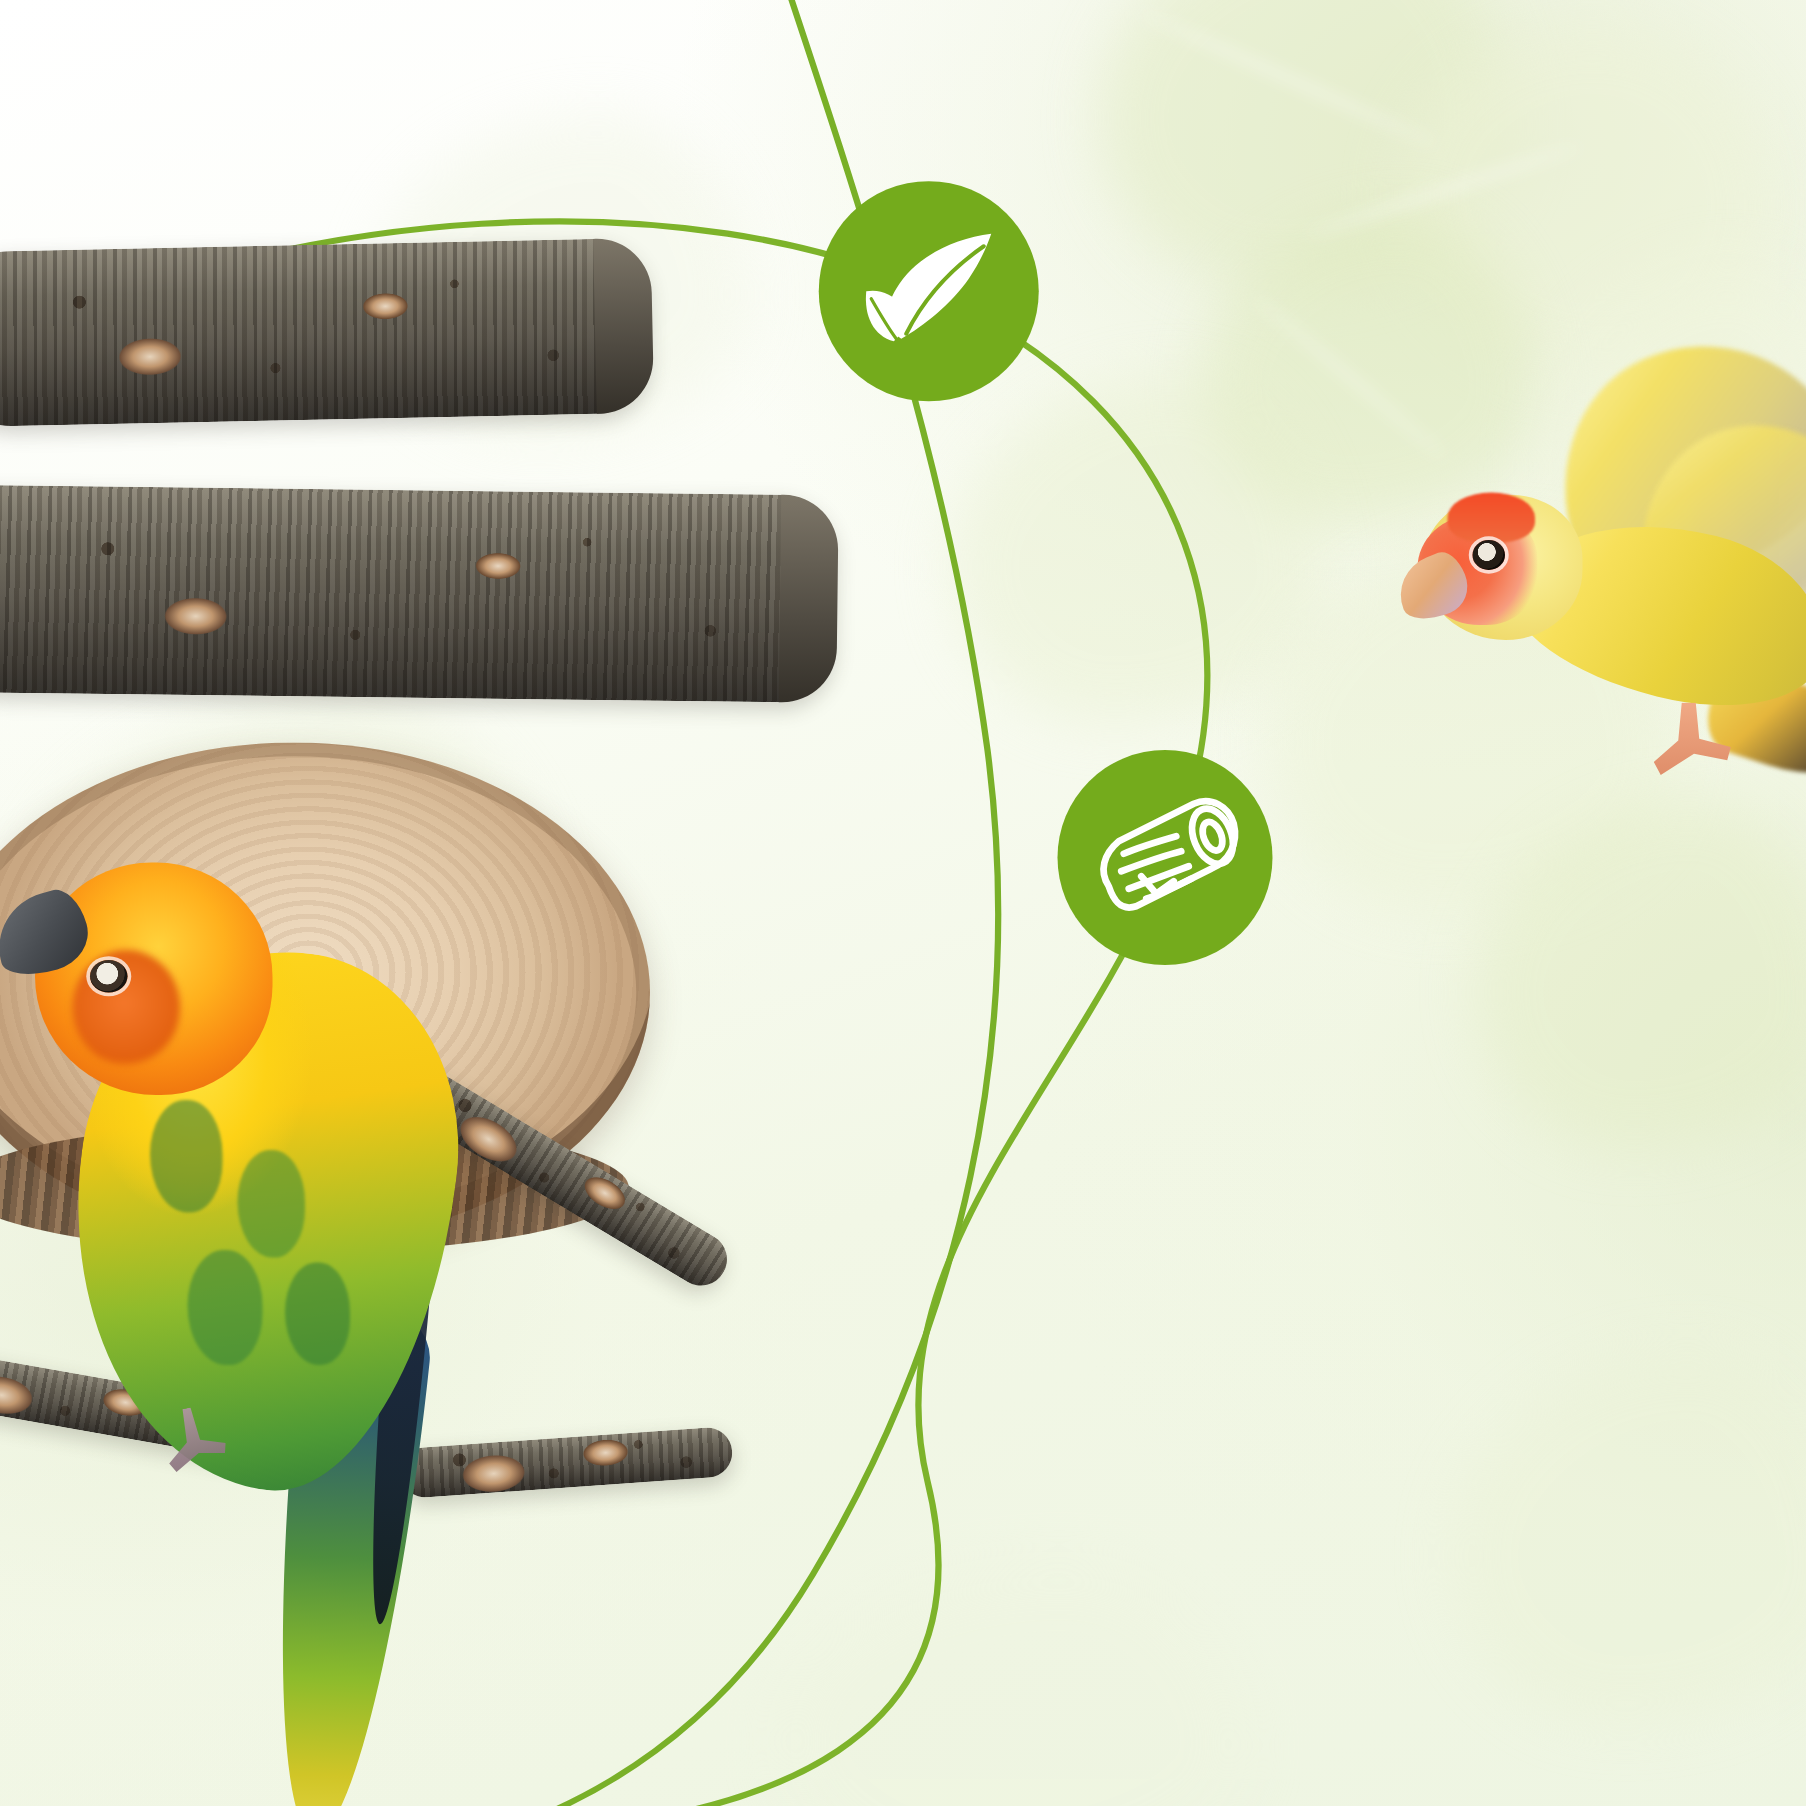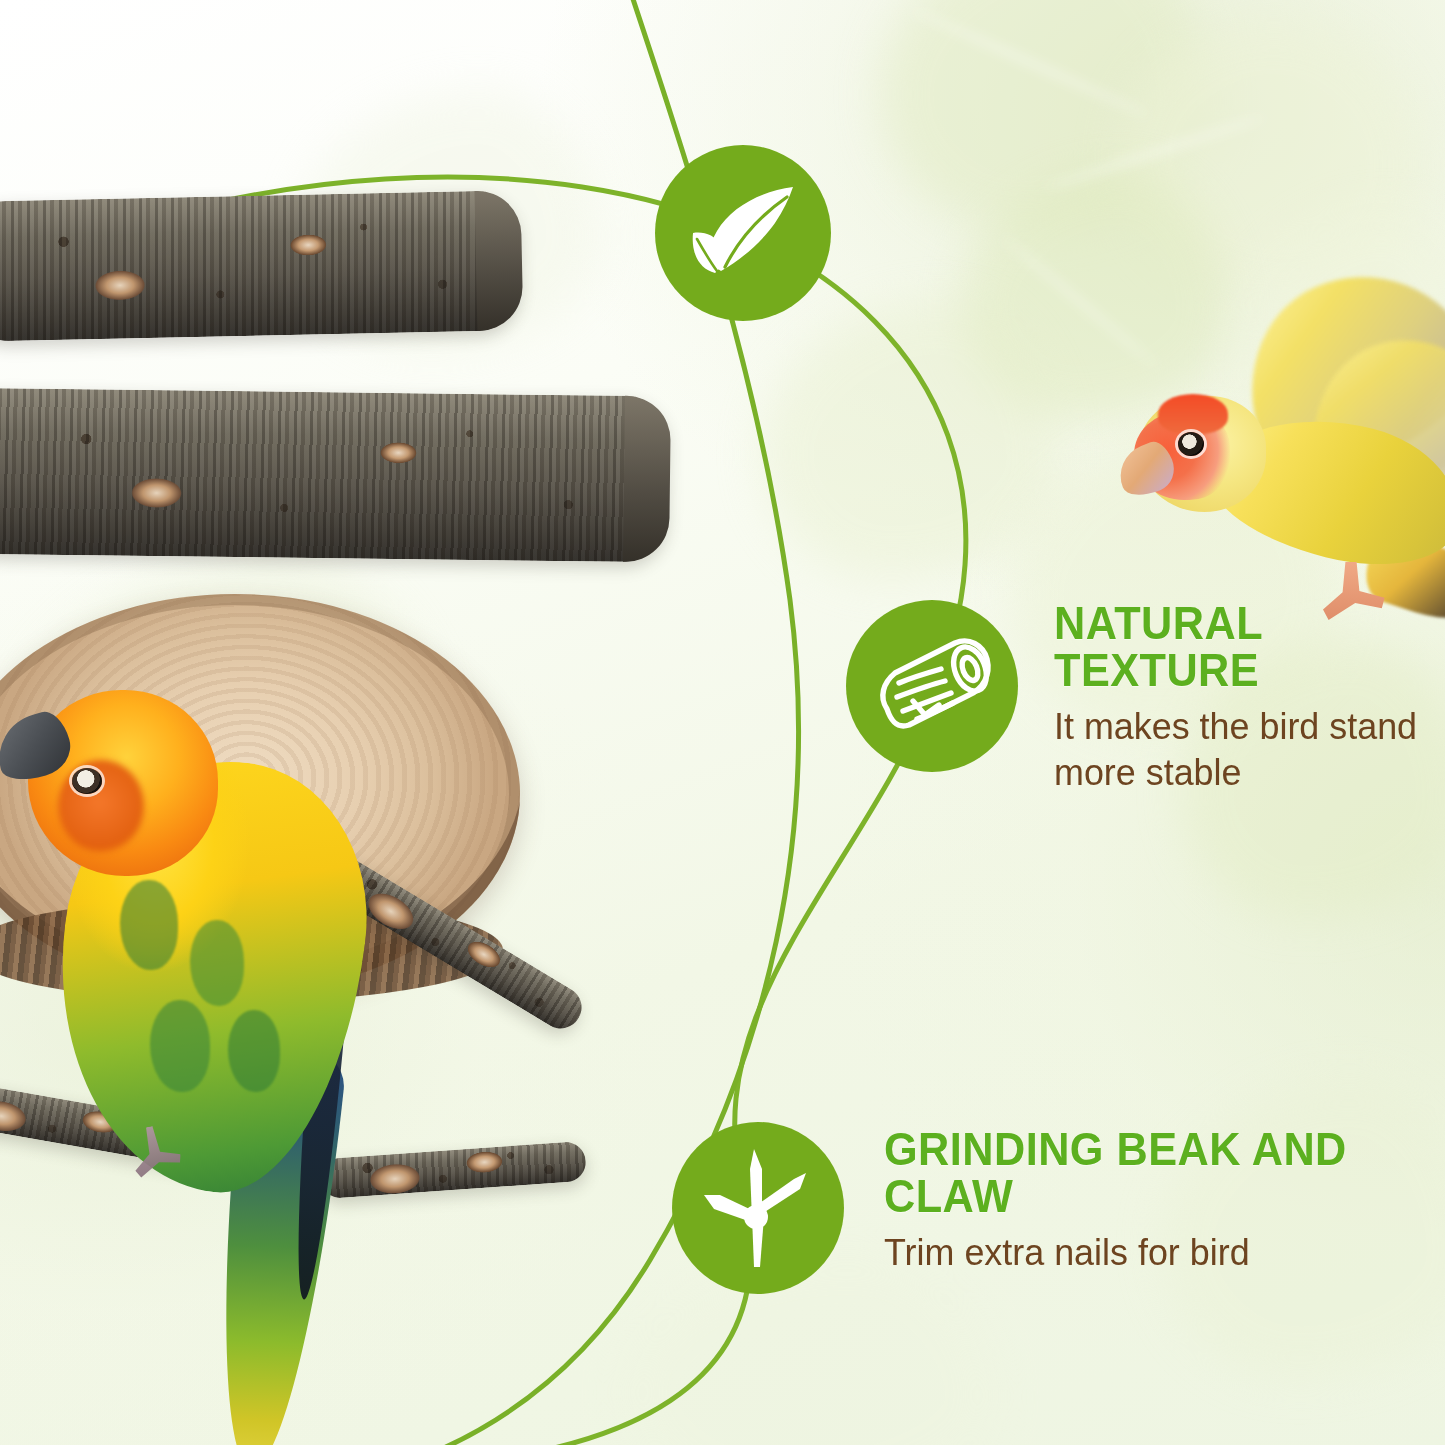--- a/index.html
+++ b/index.html
@@ -323,37 +323,16 @@
           <ellipse cx="101" cy="38" rx="15" ry="23" transform="rotate(-22 101 38)"></ellipse>
           <ellipse cx="101" cy="38" rx="7" ry="12" transform="rotate(-22 101 38)"></ellipse>
           <path d="M30 52 C 44 46 58 42 72 38"></path>
           <path d="M28 66 C 44 60 60 54 76 50"></path>
           <path d="M34 80 C 50 74 66 68 82 62"></path>
           <path d="M48 88 C 60 84 72 78 84 72"></path>
           <path d="M44 70 L 56 84 L 70 74"></path>
         </g>
       </svg>
     </div>
-    <div class="ftext" style="margin-left:36px; padding-top:0; width:400px;">
-      <h2 class="ftitle" style="font-size:46px; max-width:260px;">NATURAL TEXTURE</h2>
-      <p class="fdesc" style="font-size:37px; max-width:420px;">It makes the bird stand more stable</p>
-    </div>
-  </div>
-
-  <div class="feature" style="left:672px; top:1122px; width:760px;">
-    <div class="fico" style="width:172px; height:172px;">
-      <svg width="112" height="126" viewBox="0 0 112 126">
-        <g fill="#ffffff">
-          <path d="M52 4 L 60 24 L 60 74 L 50 74 L 48 24 Z"></path>
-          <path d="M104 28 L 98 44 L 58 70 L 52 62 L 92 34 Z"></path>
-          <path d="M2 50 L 18 50 L 56 68 L 52 78 L 12 64 Z"></path>
-          <path d="M50 72 L 62 72 L 58 122 L 52 122 Z"></path>
-          <circle cx="54" cy="72" r="12"></circle>
-        </g>
-      </svg>
-    </div>
-    <div class="ftext" style="margin-left:40px; padding-top:4px; width:540px;">
-      <h2 class="ftitle" style="font-size:46px; max-width:500px;">GRINDING BEAK AND CLAW</h2>
-      <p class="fdesc" style="font-size:37px; max-width:480px;">Trim extra nails for bird</p>
-    </div>
-  </div>
+  </div>
+
 
 </div>
 
 </body></html>

